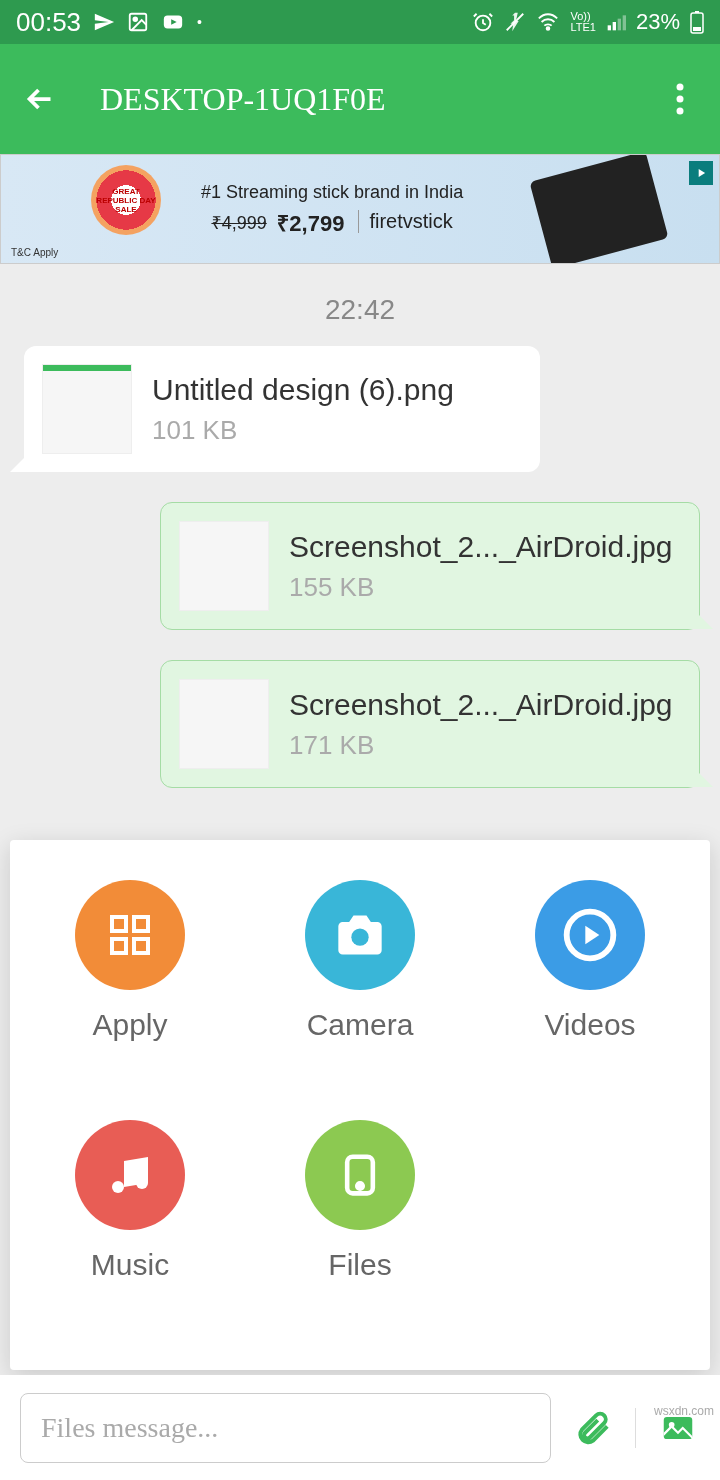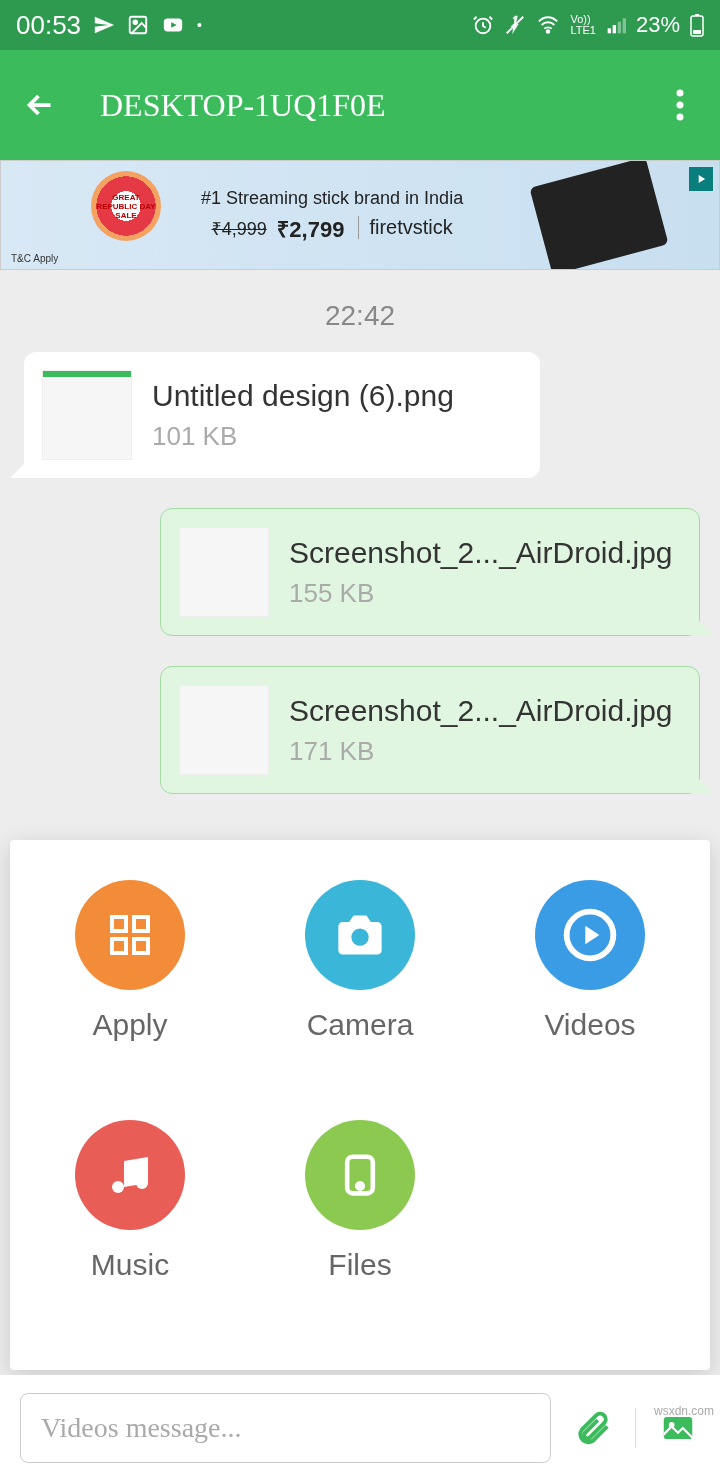--- a/index.html
+++ b/index.html
@@ -1,18 +1,18 @@
 <!DOCTYPE html>
 <html><head>
 <meta charset="utf-8">
 <style>
   * { box-sizing: border-box; margin: 0; padding: 0; font-family: 'Comic Sans MS', cursive, sans-serif; }
   body { width: 720px; height: 1480px; background: #ededed; overflow: hidden; position: relative; }
   
-  .statusbar { height: 50px; background: #2e9a4f; display: flex; align-items: center; justify-content: space-between; padding: 0 16px; color: #fff; font-family: sans-serif; font-size: 26px; }
+  .statusbar { height: 44px; background: #2e9a4f; display: flex; align-items: center; justify-content: space-between; padding: 0 16px; color: #fff; font-family: sans-serif; font-size: 26px; }
   .statusbar .left, .statusbar .right { display: flex; align-items: center; gap: 12px; }
   .statusbar .right { gap: 10px; font-size: 22px; }
   .sb-icon { display: inline-flex; }
   
   .appbar { height: 110px; background: #3cbb5c; display: flex; align-items: center; padding: 0 20px; color: #fff; }
   .appbar .back { width: 40px; height: 40px; display: flex; align-items: center; justify-content: center; margin-right: 40px; }
   .appbar .title { font-size: 32px; font-family: 'Comic Sans MS', cursive; flex: 1; }
   .appbar .more { width: 40px; height: 40px; display: flex; align-items: center; justify-content: center; }
   
   .ad { height: 110px; background: linear-gradient(90deg, #d8e8f5, #c8dff0); display: flex; align-items: center; position: relative; overflow: hidden; border: 1px solid #ccc; }
@@ -234,21 +234,21 @@
           <rect x="5" y="2" width="14" height="20" rx="3"></rect>
           <circle cx="12" cy="18" r="1.5" fill="#fff"></circle>
         </svg>
     </div>
     <div class="attach-label">Files</div>
   </div>
   <div></div>
 </div>
 
 <div class="inputbar">
-  <div class="msg-input">Videos message...</div>
+  <div class="msg-input">Files message...</div>
   <div class="ib-icon">
     <svg width="38" height="38" viewBox="0 0 24 24" fill="none" stroke="#3cbb5c" stroke-width="2.5">
         <path d="M21 11l-9 9a5 5 0 01-7-7l9-9a3.5 3.5 0 015 5l-9 9a2 2 0 01-3-3l8-8"></path>
       </svg>
   </div>
   <div class="ib-sep"></div>
   <div class="ib-icon">
     <svg width="38" height="38" viewBox="0 0 24 24" fill="#3cbb5c">
         <rect x="3" y="5" width="18" height="14" rx="2"></rect>
         <circle cx="8" cy="10" r="1.8" fill="#fff"></circle>

